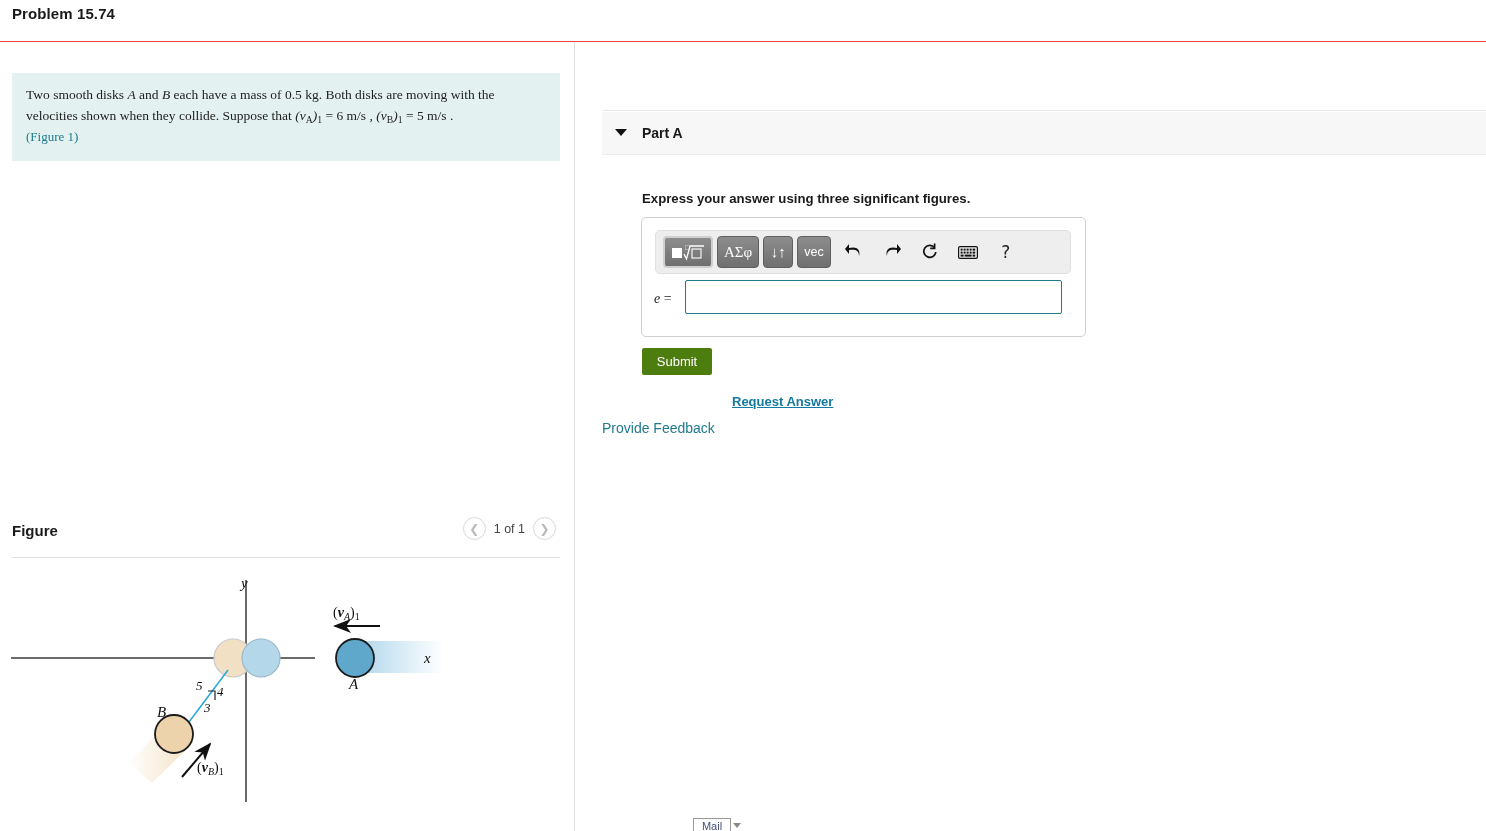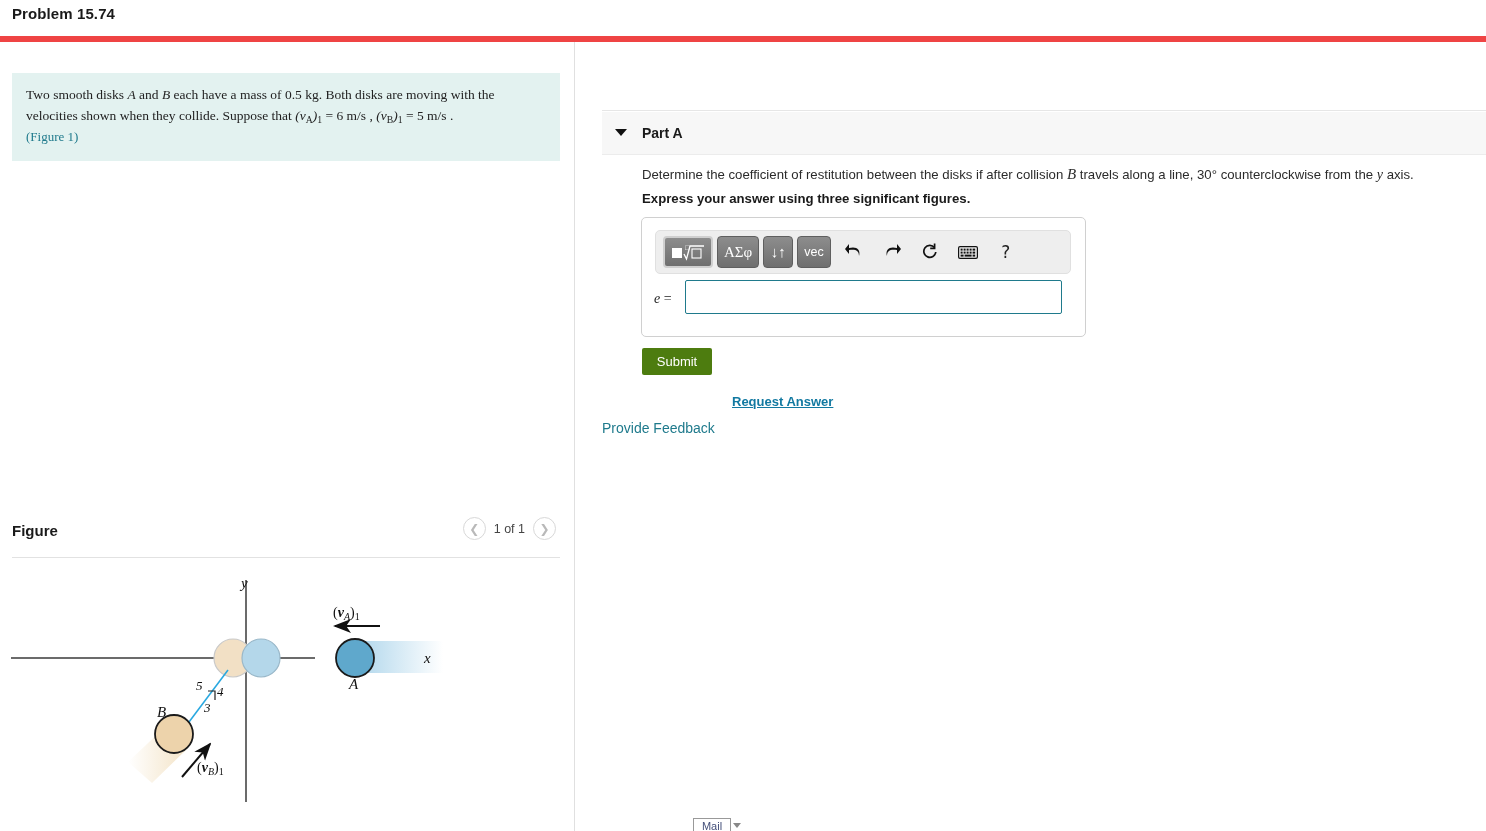--- a/index.html
+++ b/index.html
@@ -8,21 +8,21 @@
     width: 1486px; height: 831px;
     background: #ffffff;
     font-family: "Liberation Sans", sans-serif;
     overflow: hidden;
   }
 
   
   .topbar {
     position: absolute; left: 0; top: 0; width: 1486px; height: 42px;
     background: #ffffff;
-    border-bottom: 6px solid #ef4444;
+    border-bottom: 1px solid #ef4444;
   }
   .topbar-title {
     position: absolute; left: 12px; top: 5px;
     font-size: 15px; font-weight: bold; color: #1a1a1a;
     letter-spacing: .1px;
   }
 
   
   .vdivider {
     position: absolute; left: 574px; top: 42px;
@@ -262,23 +262,20 @@
 
 <div class="rightcol">
 
   <div class="top-rule"></div>
 
   <div class="parta-bar">
     <div class="caret"></div>
     <div class="parta-label">Part A</div>
   </div>
 
-  <div class="q-text">
-    <span>Determine the coefficient of restitution between the disks if after collision </span><span class="mi" style="font-size:15px">B</span><span> travels along a line, 30° counterclockwise from the </span><span class="mi" style="font-size:14px">y</span><span> axis.</span>
-  </div>
 
   <div class="q-bold">Express your answer using three significant figures.</div>
 
   <div class="ans-box">
     <div class="mtoolbar">
       <div class="mbtn active">
         <svg width="34" height="19" viewBox="0 0 34 19" xmlns="http://www.w3.org/2000/svg">
           <rect x="1" y="5" width="10" height="10" fill="#fff"></rect>
           <text x="14" y="7" font-size="7" fill="#fff" font-family="Liberation Serif, serif">□</text>
           <path d="M13,11 L15.5,16 L19,3 L33,3" fill="none" stroke="#fff" stroke-width="1.3"></path>

